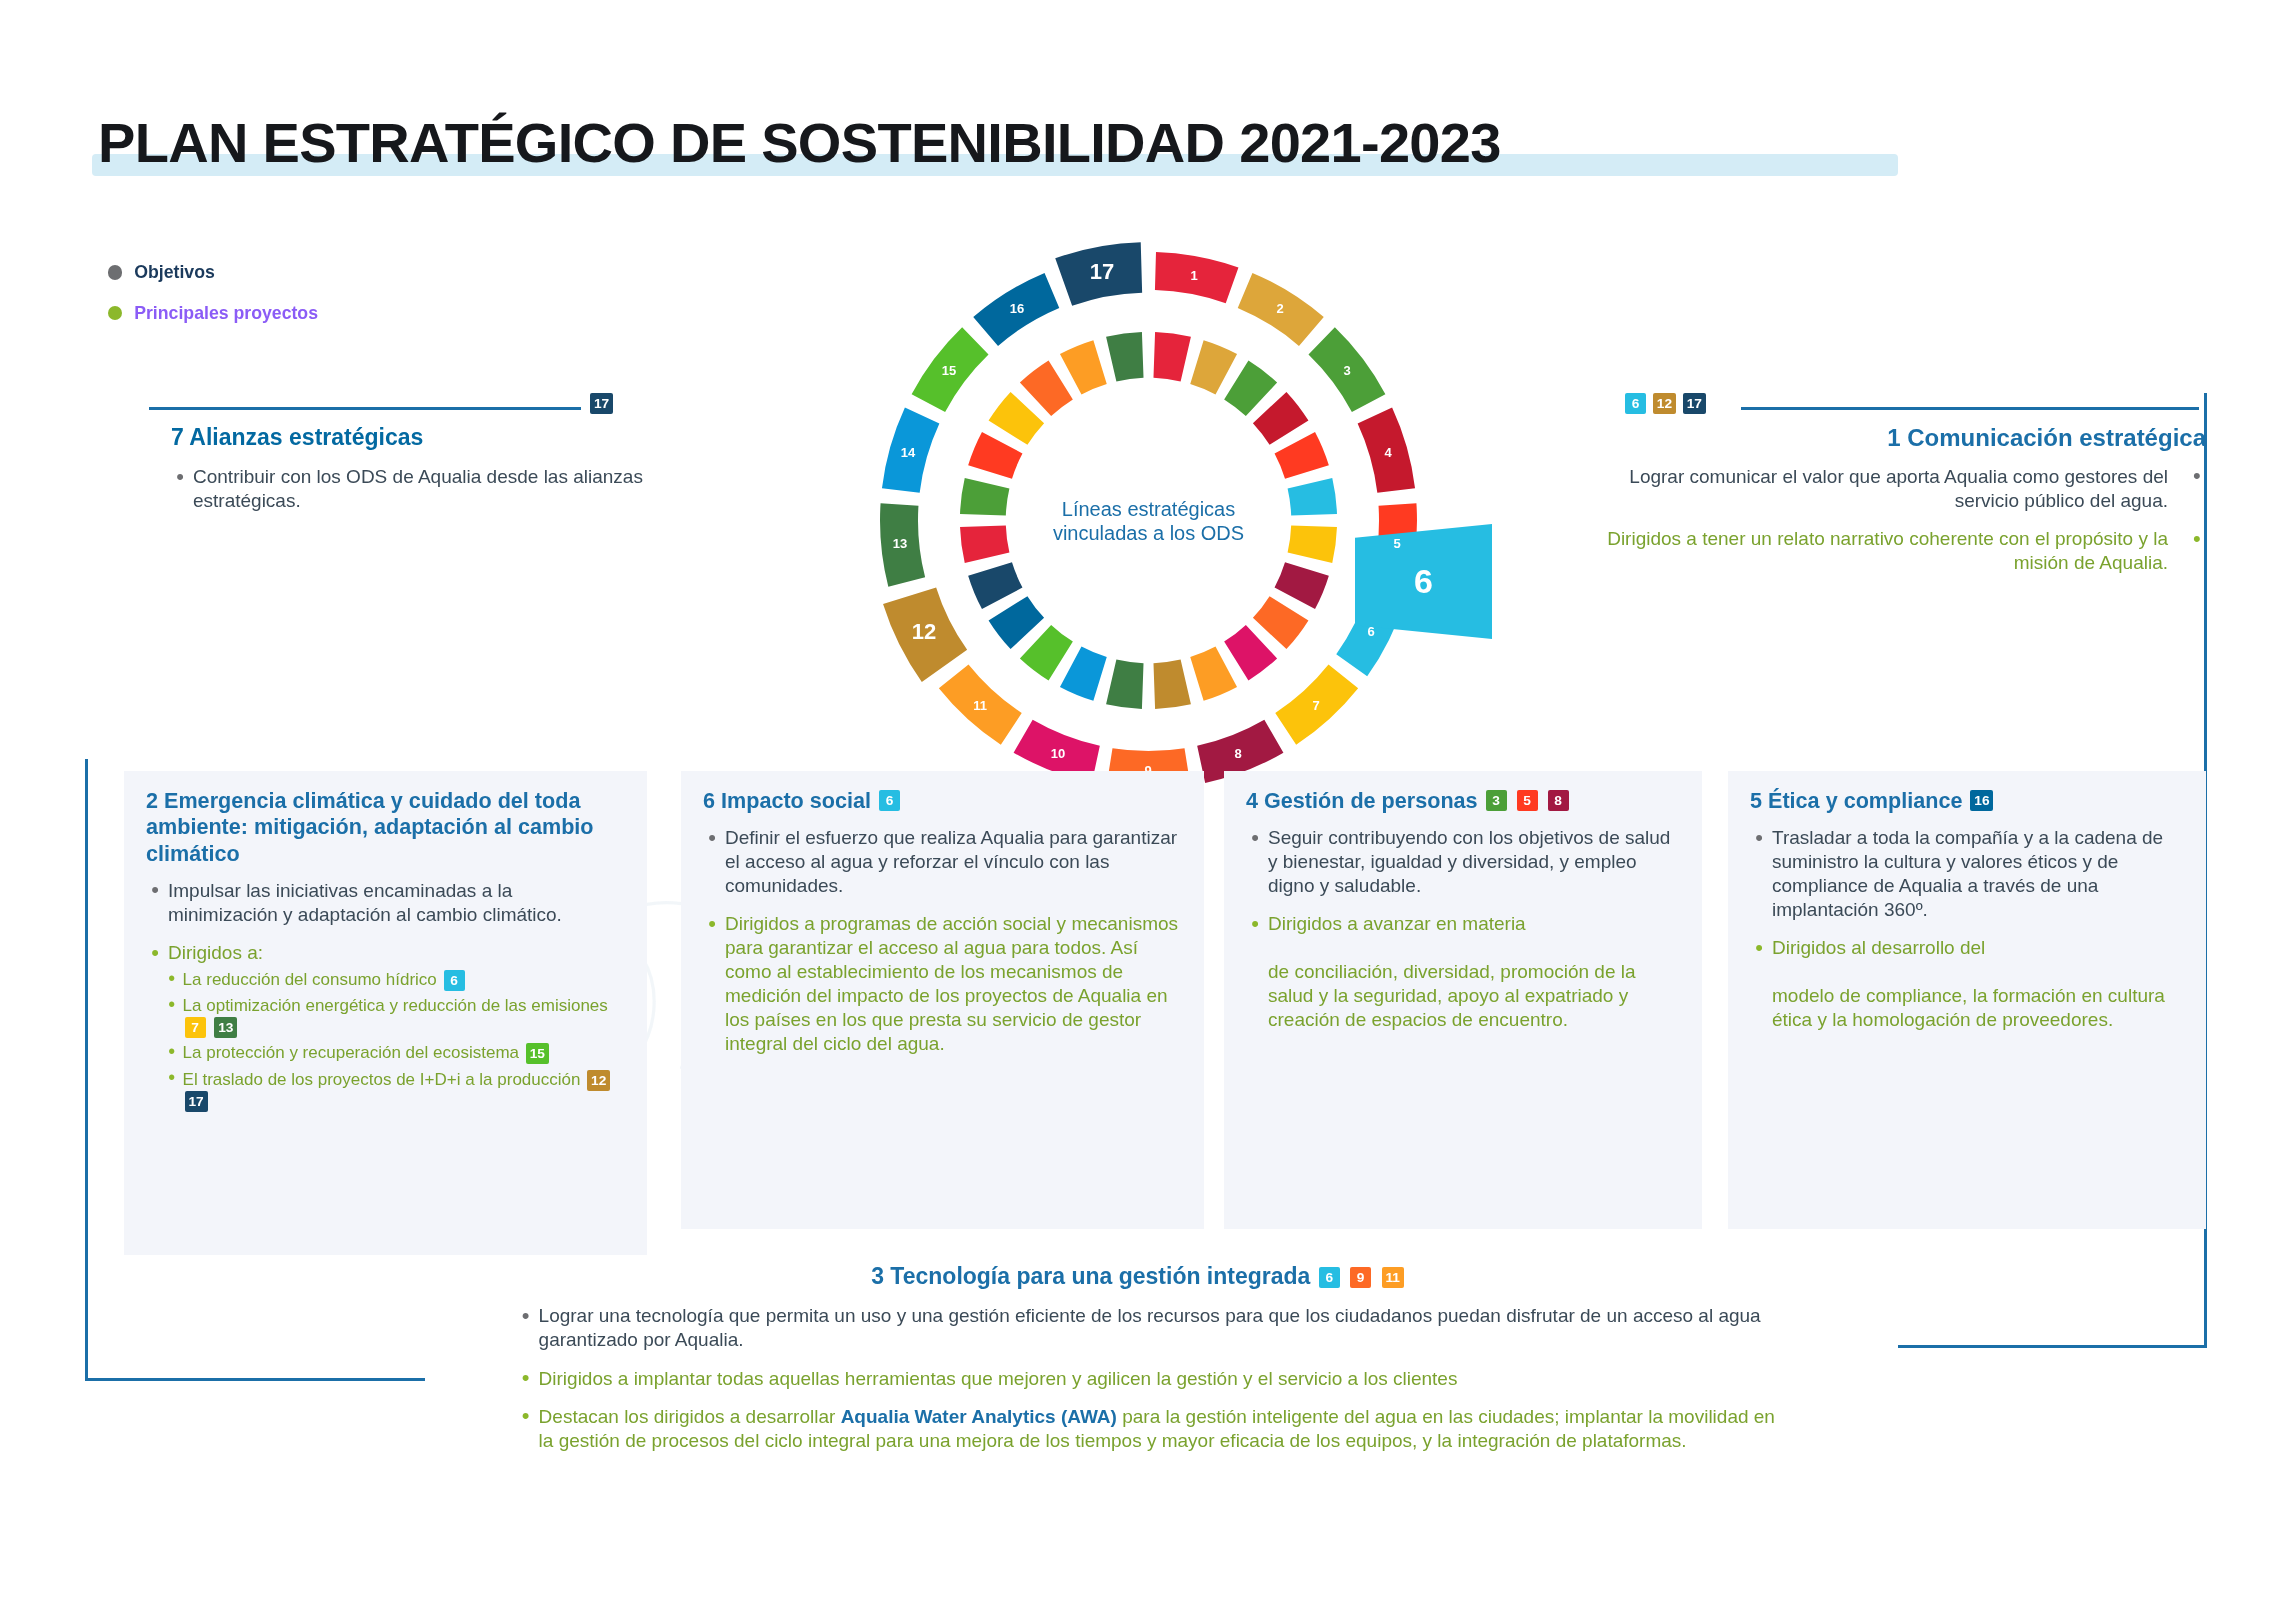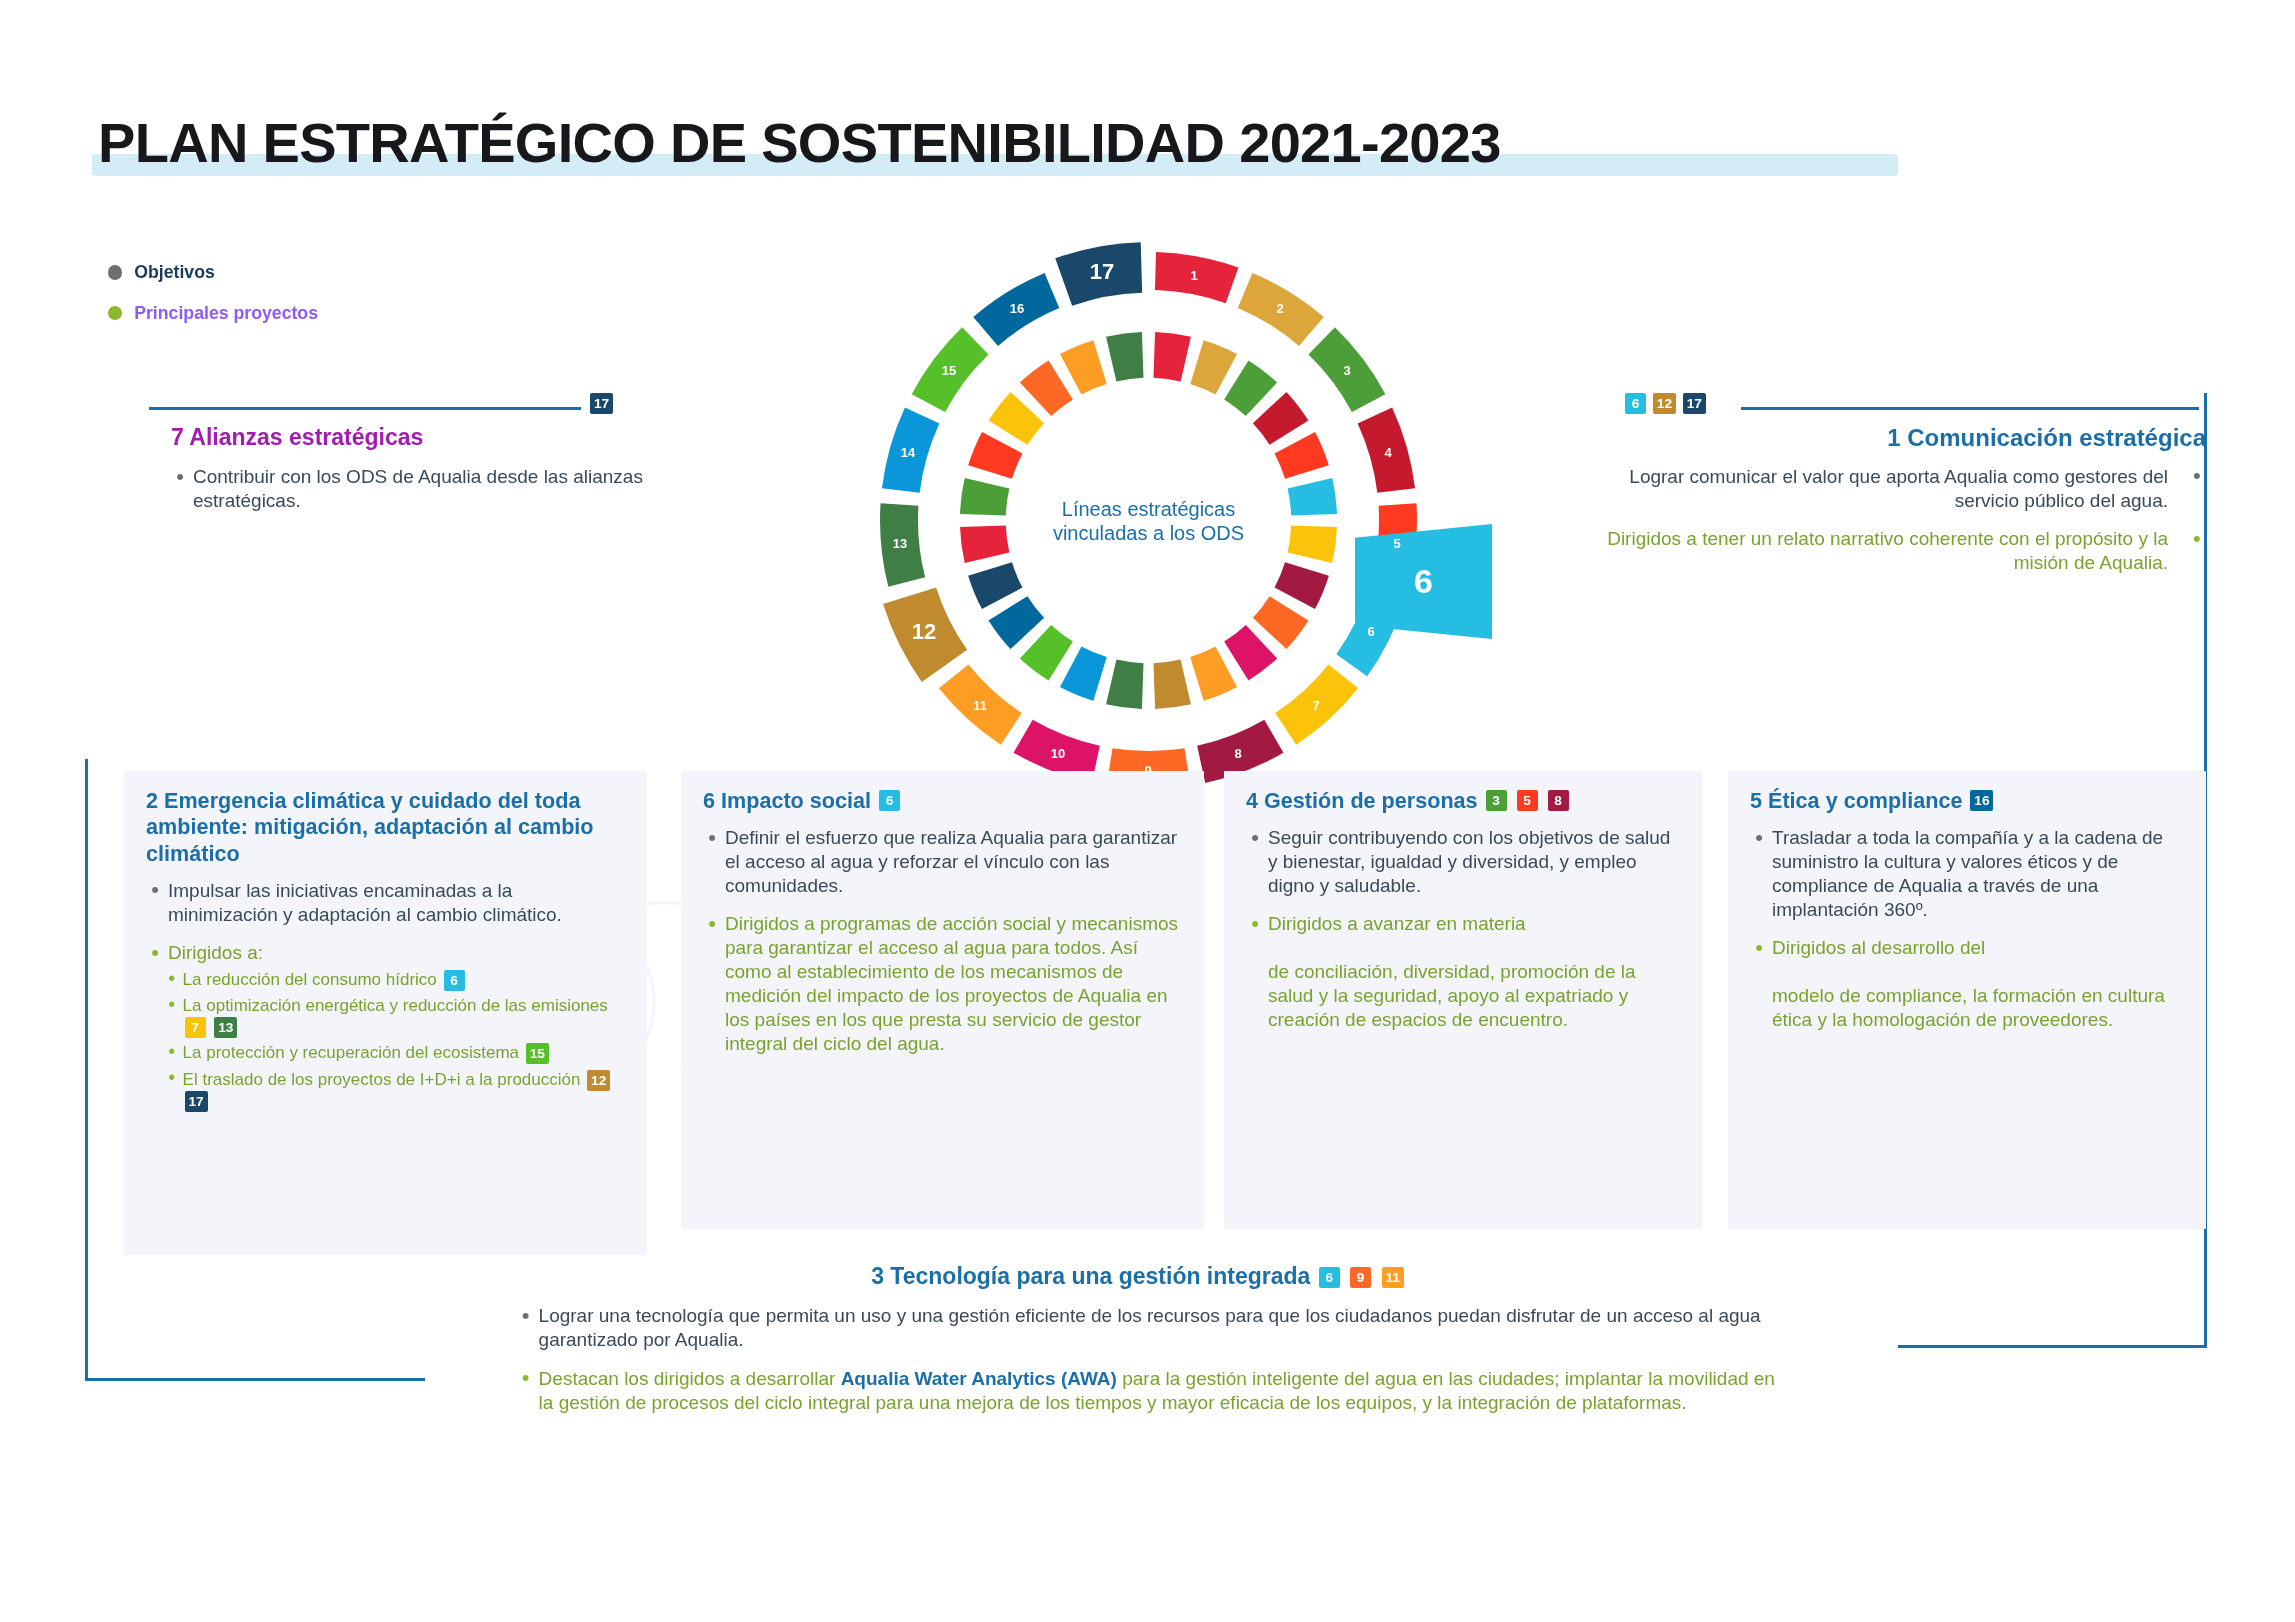--- a/index.html
+++ b/index.html
@@ -45,21 +45,21 @@
   .frame-right {
     position:absolute; left:2204px; top:393px; width:2.6px; height:955px; background:#1b6fa8;
   }
   .frame-right-bottom {
     position:absolute; left:1898px; top:1345px; width:309px; height:2.6px; background:#1b6fa8;
   }
 
   
   .rule-left { position:absolute; left:149px; top:407px; width:432px; height:3.3px; background:#1b6fa8; }
   .block-7 { position:absolute; left:171px; top:424px; width:510px; }
-  .block-7 h3 { margin:0 0 14.4px 0; font-size:23px; color:#a21caf; font-weight:bold; }
+  .block-7 h3 { margin:0 0 14.4px 0; font-size:23px; color:#0369a1; font-weight:bold; }
   .block-7 h3 .num { font-weight:bold; }
 
   
   .rule-right { position:absolute; left:1741px; top:407px; width:458px; height:3.3px; background:#1b6fa8; }
   .block-1 { position:absolute; left:1597px; top:424px; width:609px; text-align:right; }
   .block-1 h3 { margin:0 0 13px 0; font-size:24px; color:#1b6fa8; font-weight:bold; }
 
   
   ul.bl { list-style:none; margin:0; padding:0; }
   ul.bl li {
@@ -352,18 +352,19 @@
   <div class="block-3">
     <h3>
       <span>3</span>
       <span>Tecnología para una gestión integrada</span>
       <span class="chip" style="background:#26bde2;">6</span>
       <span class="chip" style="background:#fd6925;">9</span>
       <span class="chip" style="background:#fd9d24;">11</span>
     </h3>
     <ul class="bl" style="margin-left:19.6px;">
       <li>Lograr una tecnología que permita un uso y una gestión eficiente de los recursos para que los ciudadanos puedan disfrutar de un acceso al agua garantizado por Aqualia.</li>
+      <li class="green">Dirigidos a implantar todas aquellas herramientas que mejoren y agilicen la gestión y el servicio a los clientes</li>
       <li class="green"><span id="awa-line">Destacan los dirigidos a desarrollar <span class="b3-strong">Aqualia Water Analytics (AWA)</span> para la gestión inteligente del agua en las ciudades; implantar la movilidad en la gestión de procesos del ciclo integral para una mejora de los tiempos y mayor eficacia de los equipos, y la integración de plataformas.</span></li>
     </ul>
   </div>
 
 </div>
 
 
 </body></html>

